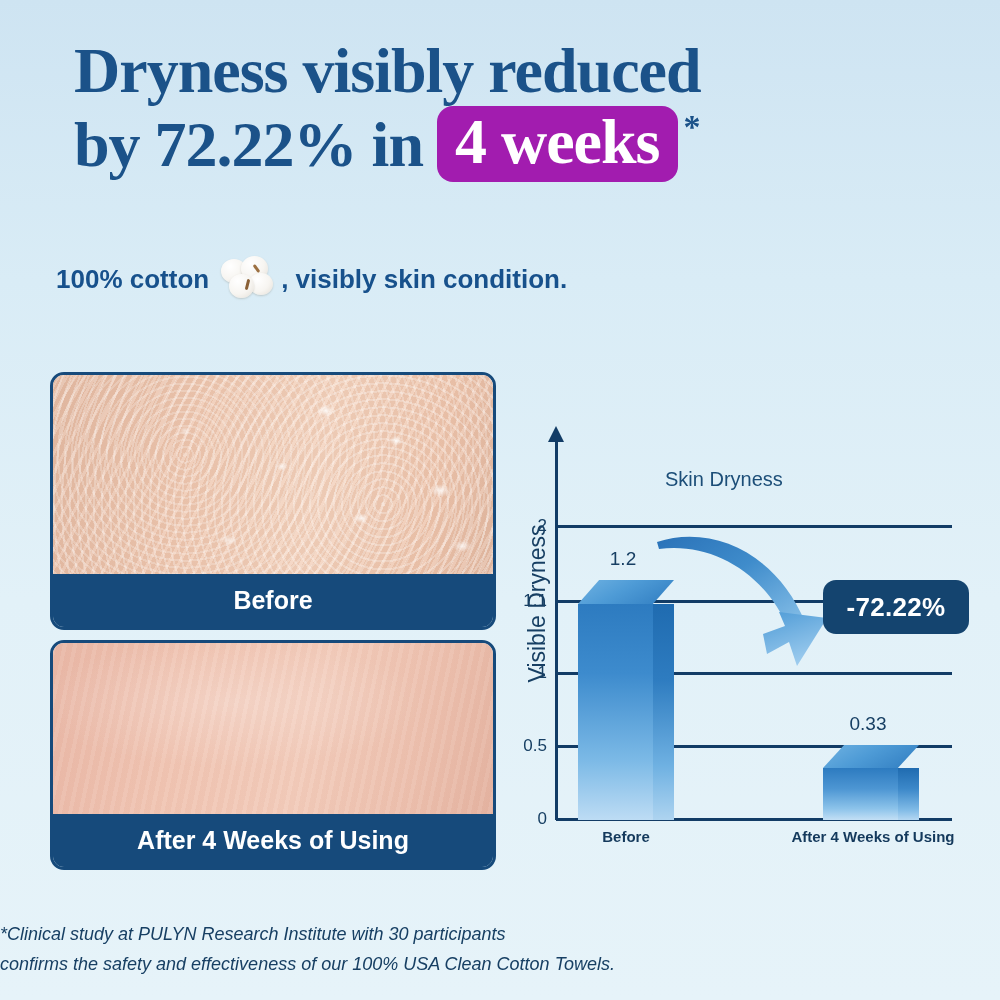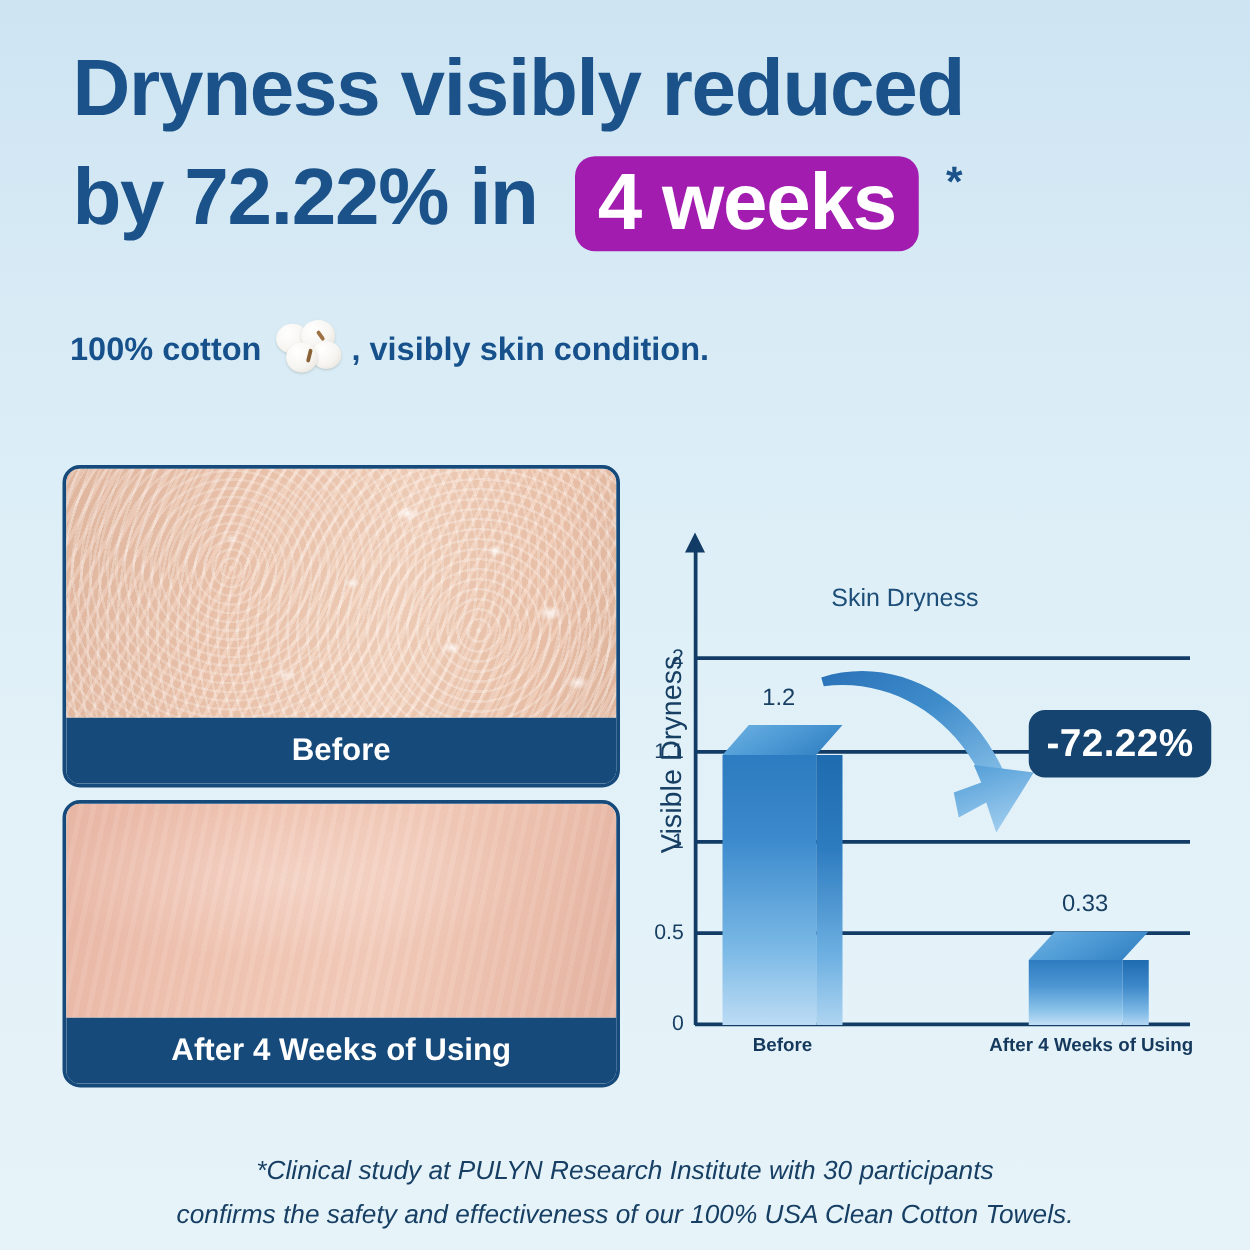--- a/index.html
+++ b/index.html
@@ -6,26 +6,27 @@
   body{
     width:1000px;height:1000px;overflow:hidden;
     font-family:"Liberation Sans", sans-serif;
     background:linear-gradient(180deg,#cee4f2 0%,#d9ecf6 28%,#e2f1f8 60%,#e6f3f9 100%);
     position:relative;
   }
   .stage{position:absolute;inset:0;}
 
   
   .headline{
-    position:absolute;left:58px;top:38px;width:900px;
+    position:absolute;left:74px;top:38px;width:900px;
     font-weight:bold;color:#1b5289;font-size:64px;line-height:1.02;
     letter-spacing:-1px;
+    font-family:Liberation Serif, serif;
   }
   .hl-line{white-space:nowrap;display:block;}
-  .hl-line2{margin-top:22px;display:flex;align-items:flex-start;gap:16px;}
+  .hl-line2{margin-top:3px;display:flex;align-items:center;gap:0px;}
   .pill{
     display:inline-block;background:#a21caf;color:#ffffff;
     border-radius:16px;padding:4px 18px 8px 18px;margin-left:14px;
     font-weight:bold;line-height:1.0;
   }
   .star{
     color:#1b5289;font-size:34px;font-weight:bold;
     margin-left:6px;align-self:flex-start;margin-top:4px;
   }
 
@@ -114,27 +115,27 @@
   .bar .front{position:absolute;left:0;bottom:0;width:100%;}
   .bar .top{position:absolute;left:0;width:100%;}
   .bar .side{position:absolute;}
 
   .vlabel{position:absolute;color:#173f63;font-size:19px;text-align:center;}
   .xlabel{position:absolute;color:#14395c;font-size:15px;font-weight:bold;text-align:center;}
 
   .badge{
     position:absolute;background:#14446f;color:#fff;font-weight:bold;
     border-radius:13px;display:flex;align-items:center;justify-content:center;
-    font-size:31px;letter-spacing:.3px;
+    font-size:26px;letter-spacing:.3px;margin-top:12px;
   }
 
   
   .foot{
-    position:absolute;left:0;top:920px;width:1000px;text-align:center;
-    color:#173f63;font-style:italic;font-size:21px;line-height:1.65;
+    position:absolute;left:0;top:920px;width:1000px;text-align:left;
+    color:#173f63;font-style:italic;font-size:18px;line-height:1.65;
   }
 </style>
 </head>
 <body>
 
 <div class="stage">
 
   <div class="headline">
     <span class="hl-line">Dryness visibly reduced</span>
     <span class="hl-line2">

